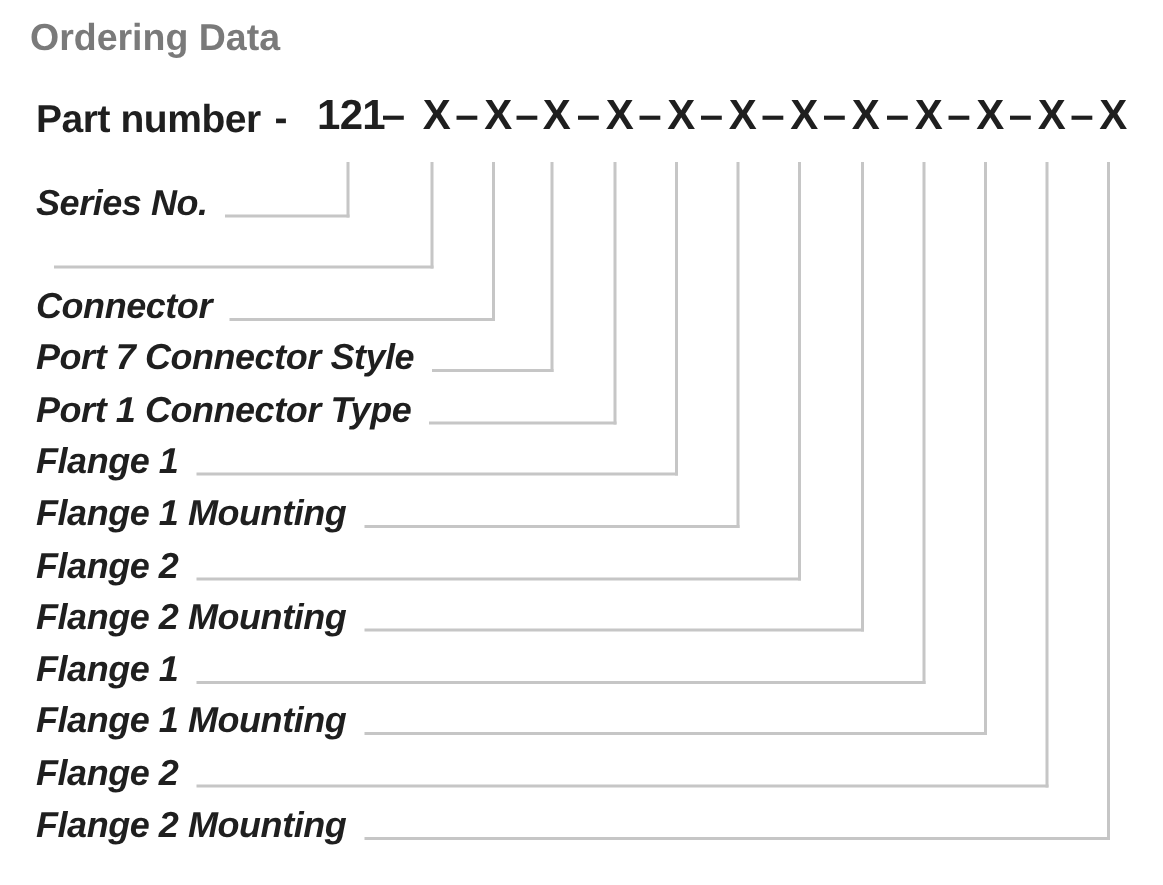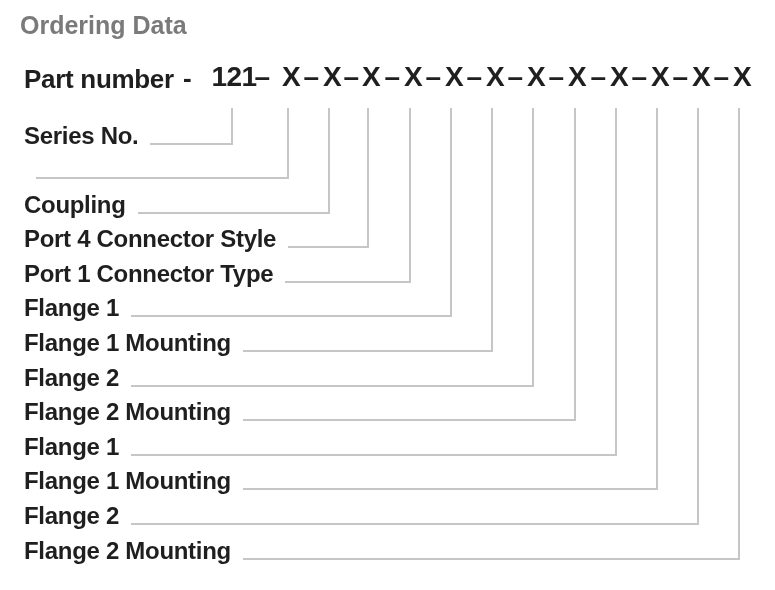--- a/index.html
+++ b/index.html
@@ -34,21 +34,21 @@
     transform:translateX(-50%);
     font-size:28px;font-weight:700;color:var(--text-dark);
     letter-spacing:-0.5px;white-space:nowrap;
   }
   .field-row{
     position:absolute;height:26px;
     display:flex;align-items:flex-end;
   }
   .field-label{
     font-size:24px;font-weight:700;color:var(--text-dark);
-    line-height:26px;white-space:nowrap;letter-spacing:-0.3px;
+    line-height:26px;white-space:nowrap;letter-spacing:-0.3px;font-style:italic;
   }
   .hline{
     flex:1;height:0;
     margin-left:12px;margin-bottom:4px;
     border-bottom:2px solid var(--connector-gray);
   }
   .vline{
     position:absolute;width:0;
     border-left:2px solid var(--connector-gray);
   }
@@ -104,25 +104,25 @@
   <div class="vline" style="left:738px;top:108px;height:452px"></div>
 
   <div class="field-row" style="left:24px;top:123px;width:209px">
     <span class="field-label">Series No.</span>
     <div class="hline"></div>
   </div>
   <div class="field-row" style="left:24px;top:157px;width:265px">
     <div class="hline"></div>
   </div>
   <div class="field-row" style="left:24px;top:192px;width:306px">
-    <span class="field-label">Coupling</span>
+    <span class="field-label">Connector</span>
     <div class="hline"></div>
   </div>
   <div class="field-row" style="left:24px;top:226px;width:345px">
-    <span class="field-label">Port 4 Connector Style</span>
+    <span class="field-label">Port 7 Connector Style</span>
     <div class="hline"></div>
   </div>
   <div class="field-row" style="left:24px;top:261px;width:387px">
     <span class="field-label">Port 1 Connector Type</span>
     <div class="hline"></div>
   </div>
   <div class="field-row" style="left:24px;top:295px;width:428px">
     <span class="field-label">Flange 1</span>
     <div class="hline"></div>
   </div>

